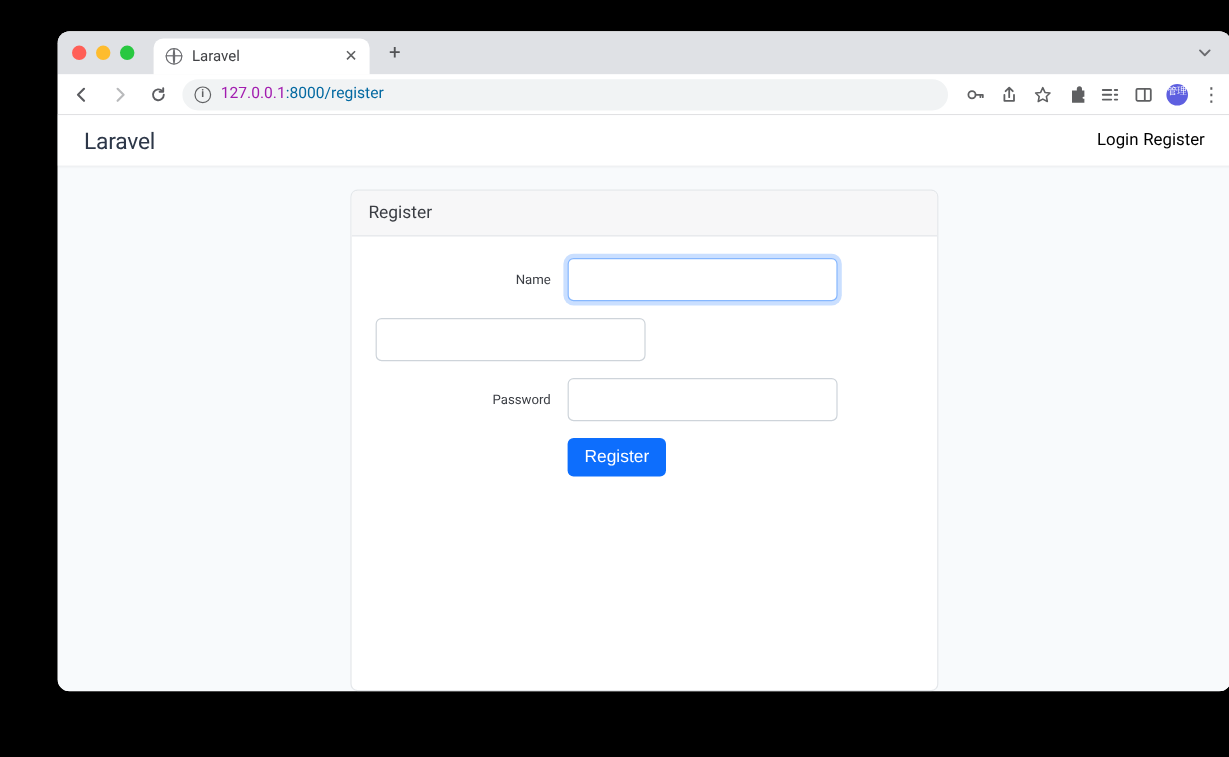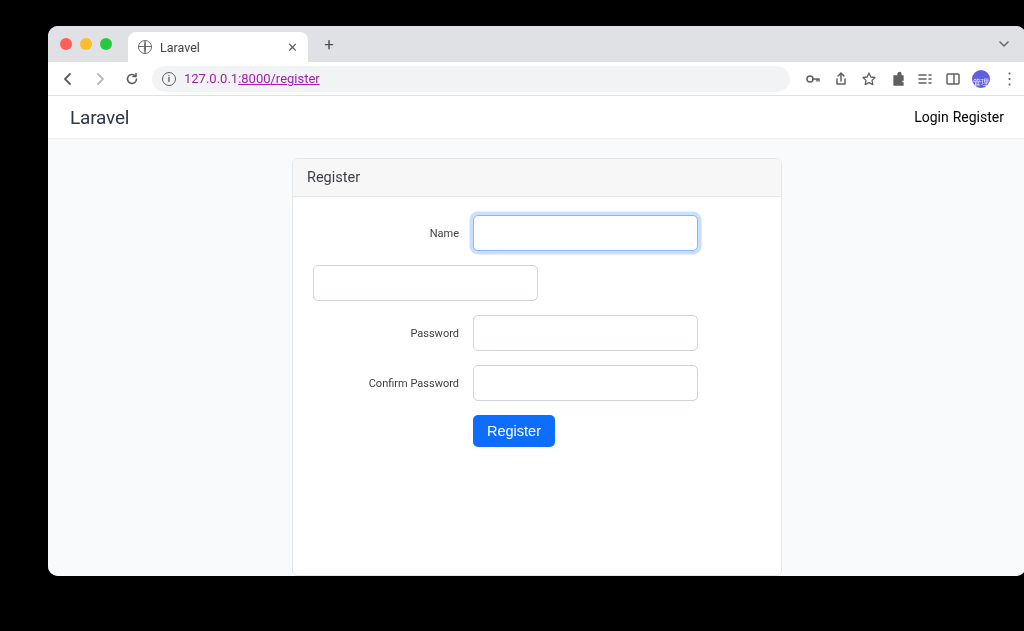--- a/index.html
+++ b/index.html
@@ -87,24 +87,24 @@
   .addrbar {
     flex: 1; height: 26px; background: #f1f3f4; border-radius: 14px;
     display: flex; align-items: center; padding: 0 10px; gap: 8px;
     font-size: 13px; color: #5f6062;
   }
   .info-ic {
     width: 14px; height: 14px; border: 1.3px solid #5f6062; border-radius: 50%;
     display:flex; align-items:center; justify-content:center; font-size:9px; font-weight:700;
   }
   .addr-host { color: #a21caf; }
-  .addr-path { color: #a21caf; text-decoration: underline; }
+  .addr-path { color: #0369a1; }
   .tb-icons { display:flex; align-items:center; gap:10px; margin-left: 6px; }
   .tb-ic { width: 18px; height: 18px; display:flex; align-items:center; justify-content:center; color:#5f6062; cursor:pointer; }
-  .avatar { width: 18px; height: 18px; border-radius: 50%; background: #5e5fe0; color:#fff; font-size:8px; display:flex; align-items:flex-end; justify-content:center; }
+  .avatar { width: 18px; height: 18px; border-radius: 50%; background: #5e5fe0; color:#fff; font-size:8px; display:flex; align-items:flex-start; justify-content:center; }
   .dots-menu { font-size: 16px; letter-spacing: -1px; }
   
   .viewport { flex: 1; background: #f8fafc; display:flex; flex-direction:column; }
   .app-navbar {
     height: 42px; background: #fff; box-shadow: 0 1px 2px rgba(0,0,0,0.06);
     display:flex; align-items:center; padding: 0 22px;
   }
   .brand { font-size: 19px; color: #2d3748; font-weight: 400; letter-spacing: -0.2px; }
   .nav-spacer { flex:1; }
   .nav-link { font-size: 14px; color: #000000; margin-left: 4px; cursor:pointer; }
@@ -248,24 +248,20 @@
 
           <div class="form-row">
             <input class="form-input" type="text" style="">
           </div>
 
           <div class="form-row">
             <label class="form-label">Password</label>
             <input class="form-input" type="password" style="">
           </div>
 
-          <div class="form-row">
-            <label class="form-label">Confirm Password</label>
-            <input class="form-input" type="password" style="">
-          </div>
 
           <div class="submit-row">
             <button class="btn-primary">Register</button>
           </div>
 
         </div>
       </div>
     </div>
   </div>
 

